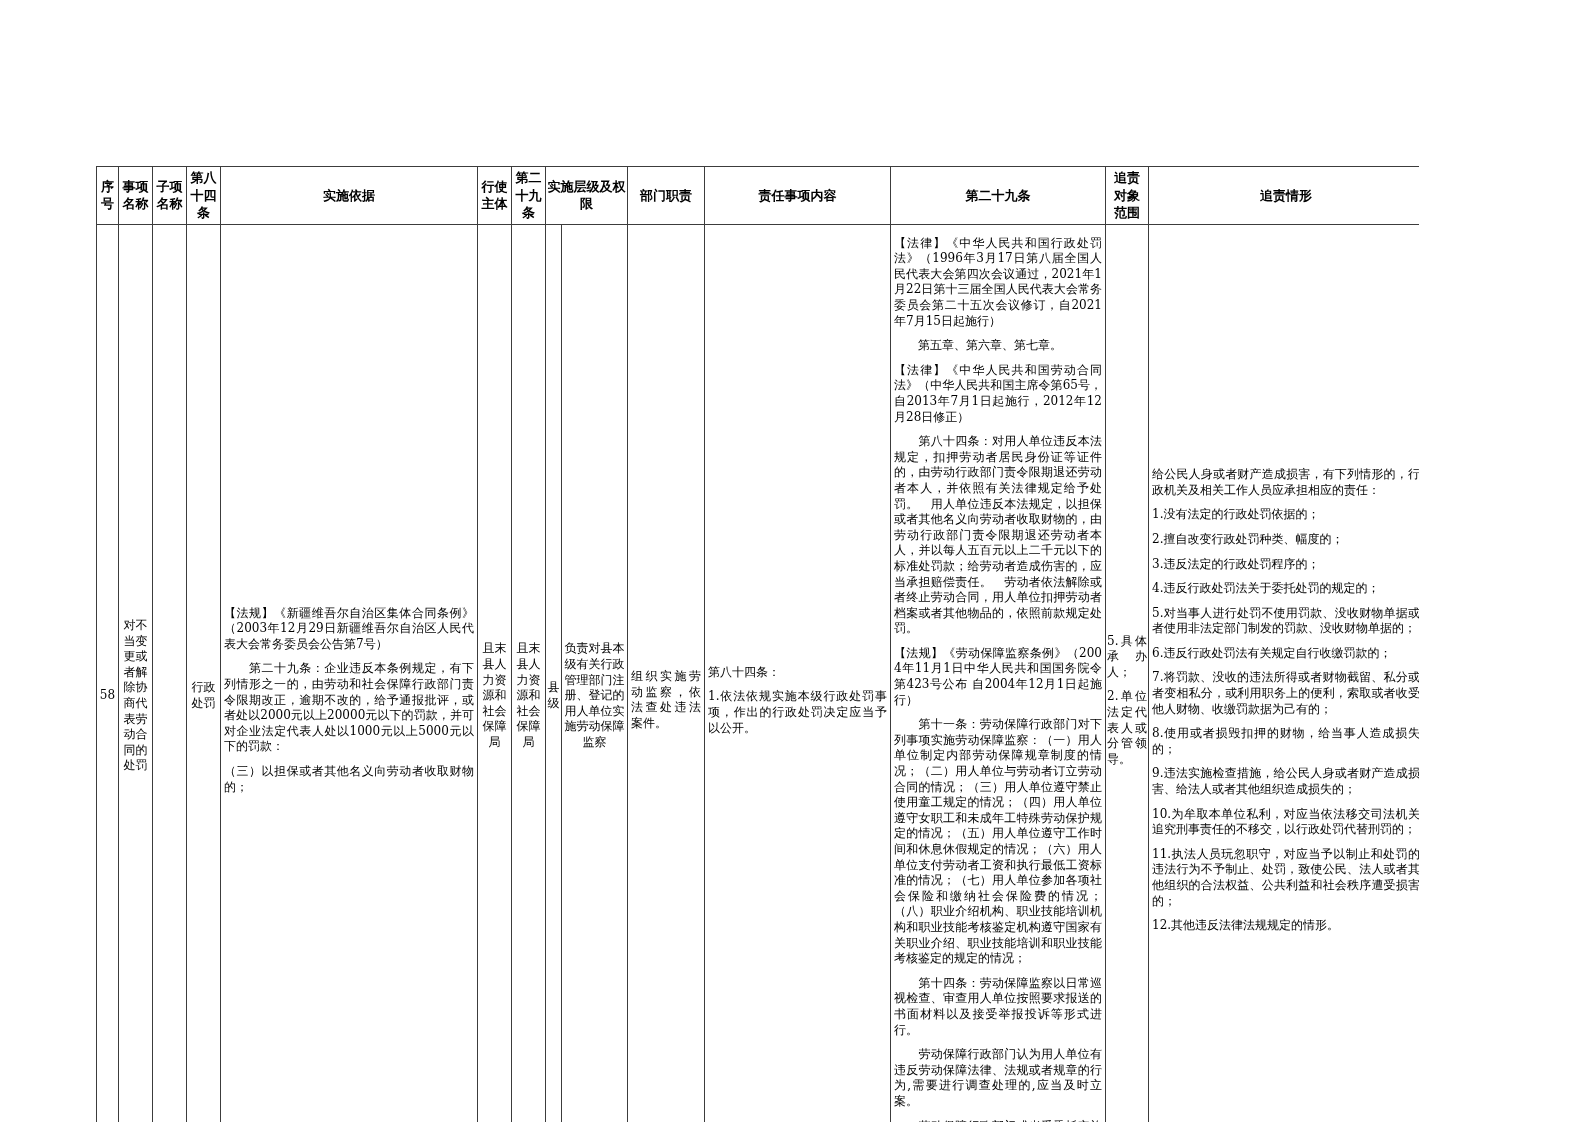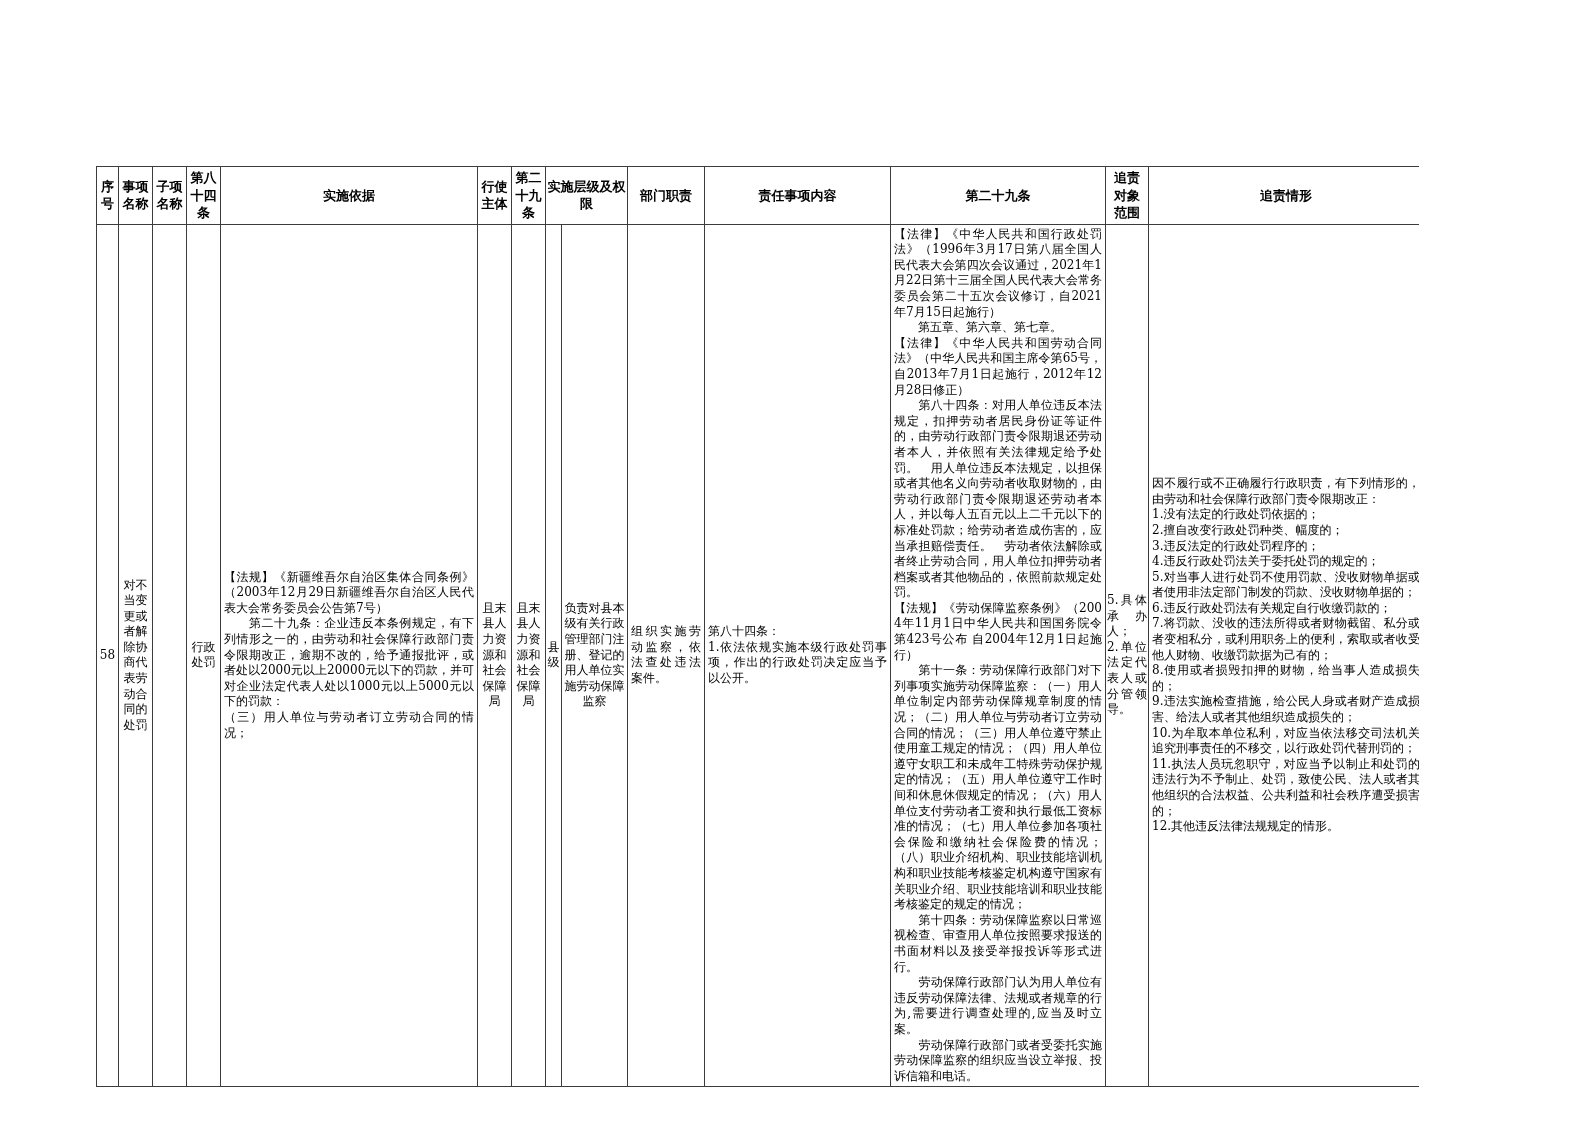--- a/index.html
+++ b/index.html
@@ -36,21 +36,21 @@
   .grid td {
     font-size: 12px;
     line-height: 1.3;
     padding: 2px 3px;
     word-break: break-all;
   }
   tr.thead-row { height: 52px; }
   tr.body-row  { height: 722px; }
   td.center { text-align: center; }
   td.para   { text-align: left; }
-  td.para .line { text-align: justify; }
+  td.para .line { text-align: justify; margin-top: 9px; }
   td.tight  { padding: 14px 1px; }
   .w2 { display: inline-block; width: 2.05em; }
 </style>
 </head>
 <body>
 
 <div class="page">
   <table class="grid">
     <colgroup>
       <col style="width:22px">
@@ -87,21 +87,21 @@
       <th>备注</th>
     </tr>
     <tr class="body-row">
       <td class="center tight">58</td>
       <td class="center tight">对不当变更或者解除协商代表劳动合同的处罚</td>
       <td class="center tight"></td>
       <td class="center tight">行政处罚</td>
       <td class="para">
             <div class="line">【法规】《新疆维吾尔自治区集体合同条例》（2003年12月29日新疆维吾尔自治区人民代表大会常务委员会公告第7号）</div>
             <div class="line">　　第二十九条：企业违反本条例规定，有下列情形之一的，由劳动和社会保障行政部门责令限期改正，逾期不改的，给予通报批评，或者处以2000元以上20000元以下的罚款，并可对企业法定代表人处以1000元以上5000元以下的罚款：</div>
-            <div class="line">（三）用人单位与劳动者订立劳动合同的情况；</div>
+            <div class="line">（三）以担保或者其他名义向劳动者收取财物的；</div>
           </td>
       <td class="center tight">且末县人力资源和社会保障局</td>
       <td class="center tight">且末县人力资源和社会保障局</td>
       <td class="center tight">县级</td>
       <td class="center tight">负责对县本级有关行政管理部门注册、登记的用人单位实施劳动保障监察</td>
       <td class="para">
             <div class="line">组织实施劳动监察，依法查处违法案件。</div>
           </td>
       <td class="para">
             <div class="line">第八十四条：</div>
@@ -116,21 +116,21 @@
             <div class="line">　　第十一条：劳动保障行政部门对下列事项实施劳动保障监察：（一）用人单位制定内部劳动保障规章制度的情况；（二）用人单位与劳动者订立劳动合同的情况；（三）用人单位遵守禁止使用童工规定的情况；（四）用人单位遵守女职工和未成年工特殊劳动保护规定的情况；（五）用人单位遵守工作时间和休息休假规定的情况；（六）用人单位支付劳动者工资和执行最低工资标准的情况；（七）用人单位参加各项社会保险和缴纳社会保险费的情况；（八）职业介绍机构、职业技能培训机构和职业技能考核鉴定机构遵守国家有关职业介绍、职业技能培训和职业技能考核鉴定的规定的情况；</div>
             <div class="line">　　第十四条：劳动保障监察以日常巡视检查、审查用人单位按照要求报送的书面材料以及接受举报投诉等形式进行。</div>
             <div class="line">　　劳动保障行政部门认为用人单位有违反劳动保障法律、法规或者规章的行为,需要进行调查处理的,应当及时立案。</div>
             <div class="line">　　劳动保障行政部门或者受委托实施劳动保障监察的组织应当设立举报、投诉信箱和电话。</div>
           </td>
       <td class="para tight">
             <div class="line">5.具体承办人；</div>
             <div class="line">2.单位法定代表人或分管领导。</div>
           </td>
       <td class="para">
-            <div class="line">因不履行或不正确履行行政职责，有下列情形的，由劳动和社会保障行政部门责令限期改正：</div>
+            <div class="line">给公民人身或者财产造成损害，有下列情形的，行政机关及相关工作人员应承担相应的责任：</div>
             <div class="line">1.没有法定的行政处罚依据的；</div>
             <div class="line">2.擅自改变行政处罚种类、幅度的；</div>
             <div class="line">3.违反法定的行政处罚程序的；</div>
             <div class="line">4.违反行政处罚法关于委托处罚的规定的；</div>
             <div class="line">5.对当事人进行处罚不使用罚款、没收财物单据或者使用非法定部门制发的罚款、没收财物单据的；</div>
             <div class="line">6.违反行政处罚法有关规定自行收缴罚款的；</div>
             <div class="line">7.将罚款、没收的违法所得或者财物截留、私分或者变相私分，或利用职务上的便利，索取或者收受他人财物、收缴罚款据为己有的；</div>
             <div class="line">8.使用或者损毁扣押的财物，给当事人造成损失的；</div>
             <div class="line">9.违法实施检查措施，给公民人身或者财产造成损害、给法人或者其他组织造成损失的；</div>
             <div class="line">10.为牟取本单位私利，对应当依法移交司法机关追究刑事责任的不移交，以行政处罚代替刑罚的；</div>

